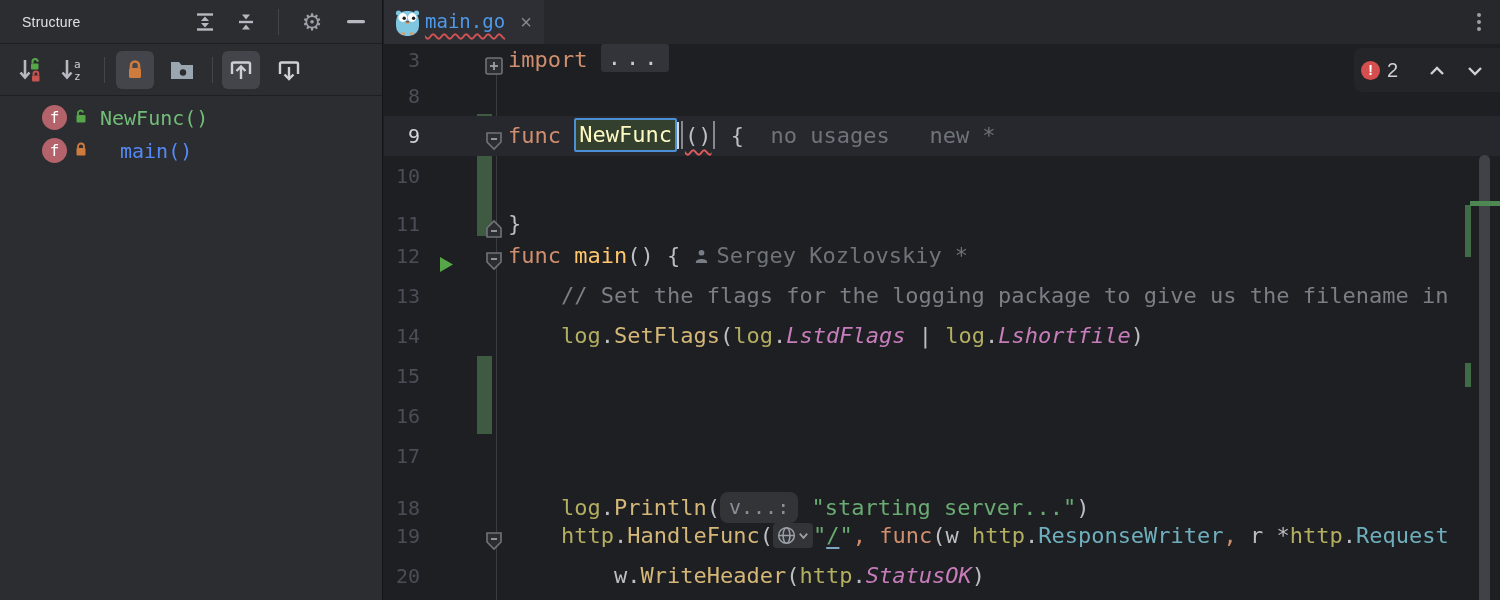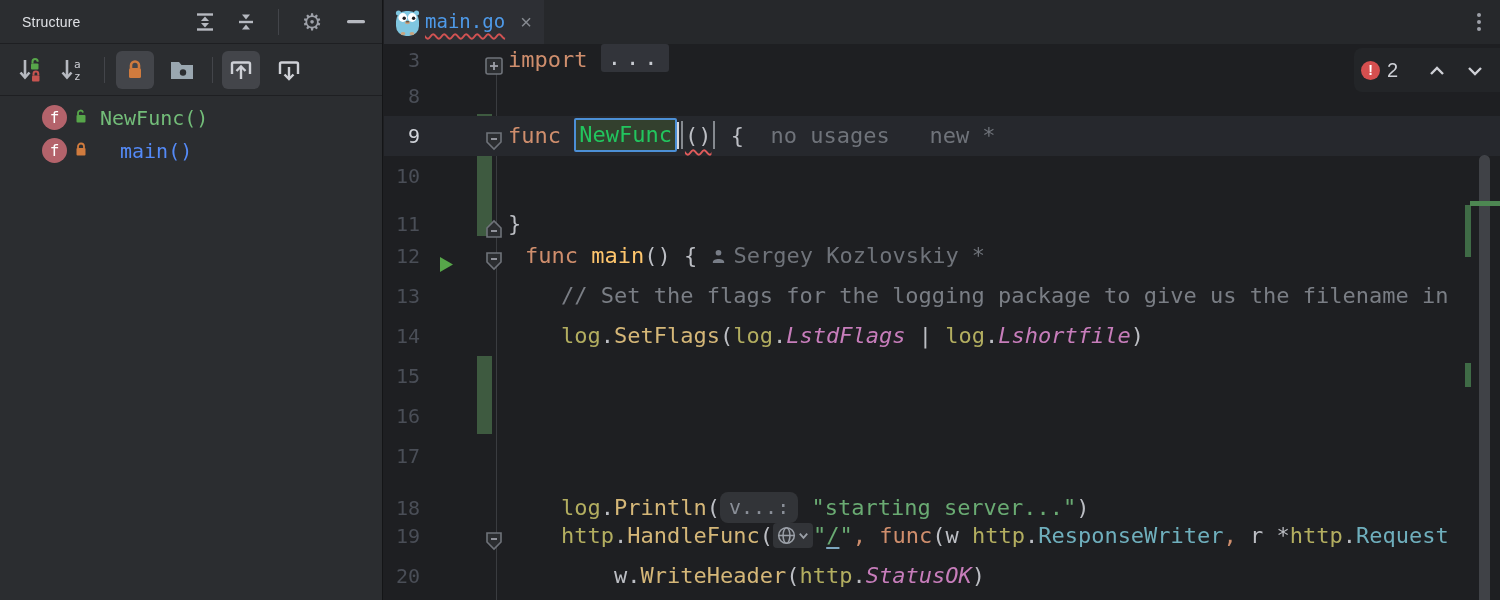--- a/index.html
+++ b/index.html
@@ -60,21 +60,21 @@
   .code span { white-space:pre; }
 
   .tk-kw{color:#cf8e6d} .tk-pkg{color:#b3ae60} .tk-fn{color:#d5b778}
   .tk-decl{color:#ffc66d} .tk-const{color:#c77dbb;font-style:italic}
   .tk-str{color:#6aab73} .tk-com{color:#7a7e85} .tk-pun{color:#bcbec4}
   .tk-type{color:#6fafbd} .tk-comma{color:#cf8e6d} .tk-hint{color:#6f737a}
   .tk-link{color:#6aab73;text-decoration:underline;text-underline-offset:4px;text-decoration-color:#7ea6c0}
 
   .rename-box { display:inline-block; vertical-align:middle; margin-top:-4px;
                 padding:0 3px; border:2px solid #4c8fd6; border-radius:2px;
-                background:#33402e; color:#22c55e; line-height:30px; }
+                background:#33402e; color:#fef9c3; line-height:30px; }
   .caret { display:inline-block; vertical-align:middle; margin-top:-4px;
            width:2px; height:27px; background:#d4d7dd; }
   .vbar { display:inline-block; vertical-align:middle; margin:-4px 2px 0 2px;
           width:2px; height:28px; background:#85898f; }
   .squig { text-decoration:underline wavy #e15b5b; text-decoration-thickness:2px;
            text-underline-offset:6px; }
   .inlay-box { display:inline-block; vertical-align:middle; margin-top:-4px;
                background:#323438; border-radius:8px; padding:0 9px; color:#8a8f98;
                font-size:20px; line-height:31px; }
   .fold-badge { display:inline-block; vertical-align:middle; margin-top:-6px;
@@ -263,21 +263,21 @@
         <div class="code-row" style="top: 112px;"><span class="lnum">10</span><span class="code" style="left:124px"></span></div>
         <div class="code-row" style="top: 152px; margin-top: 8px;"><span class="lnum">11</span><span class="gut-fold"><svg width="20" height="22" viewBox="0 0 20 22">
               <path d="M3 19 h14 v-9 l-7 -7 l-7 7 Z" fill="#2b2d30" stroke="#6f737a" stroke-width="1.6"></path>
               <line x1="7" y1="13" x2="13" y2="13" stroke="#9da0a8" stroke-width="1.8"></line>
             </svg></span><span class="code" style="left:124px"><span class="tk-pun">}</span></span></div>
         <div class="code-row" style="top: 192px;"><span class="lnum">12</span><span class="gut-run"><svg width="17" height="19" viewBox="0 0 17 19">
               <path d="M2 2 L15 9.5 L2 17 Z" fill="#57a64a"></path>
             </svg></span><span class="gut-fold"><svg width="20" height="22" viewBox="0 0 20 22">
               <path d="M3 3 h14 v9 l-7 7 l-7 -7 Z" fill="#2b2d30" stroke="#6f737a" stroke-width="1.6"></path>
               <line x1="7" y1="9" x2="13" y2="9" stroke="#9da0a8" stroke-width="1.8"></line>
-            </svg></span><span class="code" style="left:141px"><span class="tk-kw">func </span><span class="tk-decl">main</span><span class="tk-pun">() { </span><span class="author-inlay"><span><svg width="17" height="17" viewBox="0 0 18 18" fill="#787d87">
+            </svg></span><span class="code" style="left:124px"><span class="tk-kw">func </span><span class="tk-decl">main</span><span class="tk-pun">() { </span><span class="author-inlay"><span><svg width="17" height="17" viewBox="0 0 18 18" fill="#787d87">
                   <circle cx="9" cy="5" r="3"></circle>
                   <path d="M3 15c0-4.5 12-4.5 12 0v1H3z"></path>
                 </svg></span>Sergey Kozlovskiy *</span></span></div>
         <div class="code-row" style="top: 232px;"><span class="lnum">13</span><span class="code" style="left:177px"><span class="tk-com">// Set the flags for the logging package to give us the filename in</span></span></div>
         <div class="code-row" style="top: 272px;"><span class="lnum">14</span><span class="code" style="left:177px"><span class="tk-pkg">log</span><span class="tk-pun">.</span><span class="tk-fn">SetFlags</span><span class="tk-pun">(</span><span class="tk-pkg">log</span><span class="tk-pun">.</span><span class="tk-const">LstdFlags</span><span class="tk-pun"> | </span><span class="tk-pkg">log</span><span class="tk-pun">.</span><span class="tk-const">Lshortfile</span><span class="tk-pun">)</span></span></div>
         <div class="code-row" style="top: 312px;"><span class="lnum">15</span><span class="code" style="left:177px"></span></div>
         <div class="code-row" style="top: 352px;"><span class="lnum">16</span></div>
         <div class="code-row" style="top: 392px;"><span class="lnum">17</span><span class="code" style="left:177px"></span></div>
         <div class="code-row" style="top: 444px;"><span class="lnum">18</span><span class="code" style="left:177px"><span class="tk-pkg">log</span><span class="tk-pun">.</span><span class="tk-fn">Println</span><span class="tk-pun">(</span><span class="inlay-box">v...:</span><span class="tk-str"> "starting server..."</span><span class="tk-pun">)</span></span></div>
         <div class="code-row" style="top: 472px;"><span class="lnum">19</span><span class="gut-fold"><svg width="20" height="22" viewBox="0 0 20 22">

